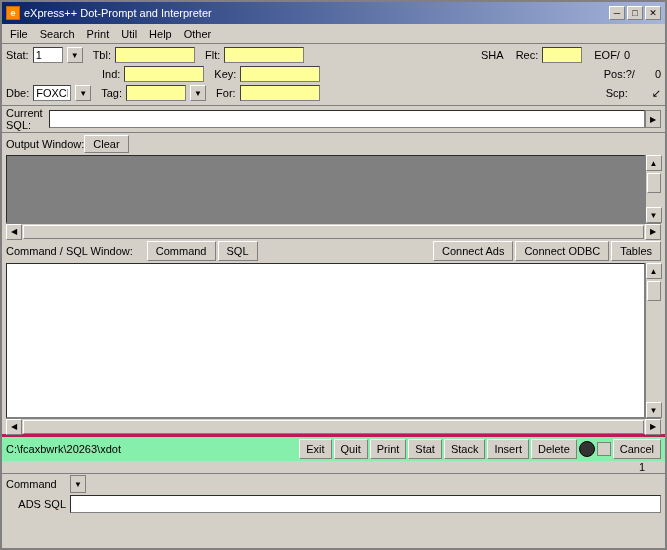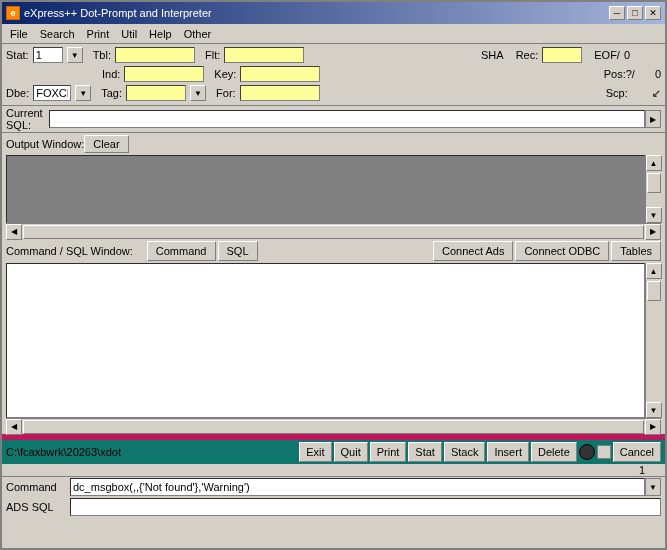--- a/index.html
+++ b/index.html
@@ -204,26 +204,26 @@
       background: #d4d0c8;
       margin: 0 4px;
       height: 155px;
       border: 1px inset #808080;
       background-color: white;
       position: relative;
       overflow: hidden;
     }
     
     .path-bar {
-      background: #0f766e;
+      background: #86efac;
       padding: 2px 4px;
       display: flex;
       align-items: center;
       gap: 2px;
-      border-top: 6px solid #be185d;
+      border-top: 3px solid #be185d;
     }
     .path-text {
       font-size: 11px;
       flex: 1;
     }
     .action-btn {
       height: 20px;
       padding: 0 6px;
       background: #d4d0c8;
       border: 1px solid #808080;
@@ -283,20 +283,21 @@
       display: flex;
       align-items: center;
       padding: 1px 4px;
       background: #d4d0c8;
     }
     .ads-label {
       font-size: 11px;
       white-space: nowrap;
       margin-right: 4px;
       width: 60px;
+      text-align: right;
     }
     .ads-input {
       flex: 1;
       height: 18px;
       border: 1px inset #808080;
       background: white;
       font-size: 11px;
     }
     
     .scroll-bar-v {
@@ -493,20 +494,19 @@
   <div class="small-rect"></div>
   <button class="action-btn">Cancel</button>
 </div>
 
 <div style="display:flex; justify-content:flex-end; padding-right:20px; background:#d4d0c8;">
   <span style="font-size:11px;">1</span>
 </div>
 
 <div class="command-row">
   <span class="command-label">Command</span>
-  <input class="command-input" value="dc_msgbox(,,{'Not found'},'Warning')" style="">
   <div class="command-dropdown">▼</div>
 </div>
 
 <div class="ads-row">
   <span class="ads-label">ADS SQL</span>
   <input class="ads-input" value="" style="">
 </div>
 
 </body></html>

